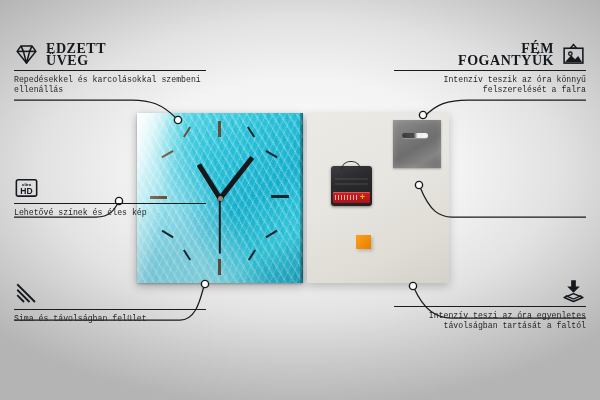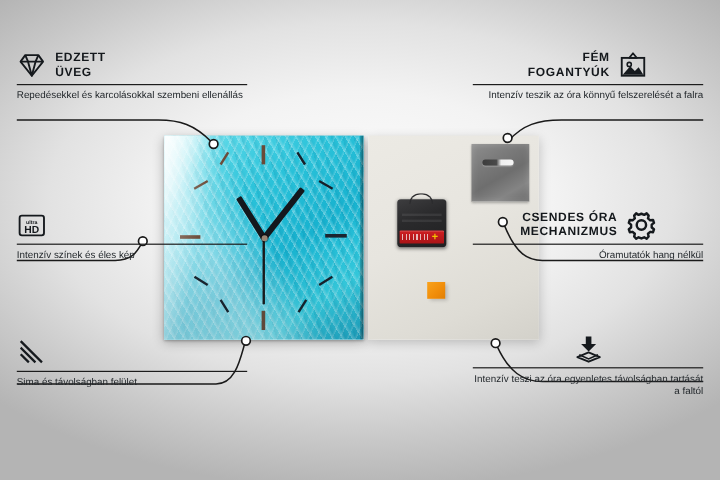--- a/index.html
+++ b/index.html
@@ -91,29 +91,29 @@
   .foampad {
     position:absolute; left:49px; top:122px; width:15px; height:14px;
     background:linear-gradient(135deg,#f9a21b 0%, #f08c09 60%, #e07f05 100%);
     box-shadow:2px 2px 3px rgba(0,0,0,.18);
   }
 
   
   .callout { position:absolute; width:192px; }
   .callout .head { display:flex; align-items:center; gap:7px; }
   .callout .title {
-    font-size:10px; letter-spacing:.55px; line-height:11.5px; font-weight:bold;
-    color:#14181c; text-transform:uppercase; font-family:Liberation Sans, sans-serif;
+    font-size:14px; letter-spacing:.55px; line-height:11.5px; font-weight:bold;
+    color:#14181c; text-transform:uppercase; font-family:Liberation Serif, serif;
   }
   .callout .rule { height:1px; background:#1c1c1c; margin:3px 0 3.5px; }
-  .callout .desc { font-size:8.2px; line-height:10.5px; color:#23282c; font-family:Liberation Sans, sans-serif; }
+  .callout .desc { font-size:8.2px; line-height:10.5px; color:#23282c; font-family:Liberation Mono, monospace; }
   .callout.left  { left:14px; text-align:left; }
   .callout.left .head { justify-content:flex-start; }
   .callout.right { right:14px; text-align:right; }
-  .callout.right .head { justify-content:center; }
+  .callout.right .head { justify-content:flex-end; }
 
   .ico { width:25px; height:25px; flex:0 0 25px; display:block; }
   .ico svg { display:block; width:100%; height:100%; }
 
   .c-tl { top:42px; }  .c-ml { top:175px; } .c-bl { top:281px; }
   .c-tr { top:42px; }  .c-mr { top:175px; } .c-br { top:278px; }
 
   .leader { position:absolute; left:0; top:0; width:600px; height:400px; pointer-events:none; }
 </style>
 </head>
@@ -205,21 +205,21 @@
     <div class="head">
       <span class="ico">
         <svg viewBox="0 0 32 32">
           <rect x="3" y="6" width="26" height="21" rx="2.5" fill="none" stroke="#15191d" stroke-width="2"></rect>
           <text x="16" y="14.5" font-family="Liberation Sans, sans-serif" font-size="5.6" font-weight="bold" fill="#15191d" text-anchor="middle">ultra</text>
           <text x="16" y="24" font-family="Liberation Sans, sans-serif" font-size="11" font-weight="bold" fill="#15191d" text-anchor="middle">HD</text>
         </svg>
       </span>
     </div>
     <div class="rule"></div>
-    <div class="desc">Intenzív színek és éles kép</div>
+    <div class="desc">Lehetővé színek és éles kép</div>
   </div>
 
   <div class="callout left c-bl">
     <div class="head">
       <span class="ico">
         <svg viewBox="0 0 32 32">
             <g stroke="#15191d" stroke-width="2.4" stroke-linecap="square">
           <path d="M5 5 L26 26"></path>
               <path d="M5 12 L19 26"></path>
               <path d="M5 19 L12 26"></path>
@@ -242,35 +242,20 @@
           <rect x="4" y="8" width="24" height="19" fill="none" stroke="#15191d" stroke-width="2"></rect>
           <circle cx="12" cy="15" r="2.2" fill="none" stroke="#15191d" stroke-width="1.7"></circle>
           <path d="M5 26 L13 17 L18 22 L22 18 L27 26 Z" fill="#15191d"></path>
         </svg>
       </span>
     </div>
     <div class="rule"></div>
     <div class="desc">Intenzív teszik az óra könnyű felszerelését a falra</div>
   </div>
 
-  <div class="callout right c-mr">
-    <div class="head">
-      <span class="title">
-        <span>CSENDES ÓRA</span><br><span>MECHANIZMUS</span>
-      </span>
-      <span class="ico">
-        <svg viewBox="0 0 32 32">
-          <path fill="none" stroke="#15191d" stroke-width="2.6" stroke-linejoin="round" d="M16 4 l3 1.2 2.6-1.6 2.1 2.4 -0.7 3 2.4 2 3-0.4 1 3.1 -2.4 1.9 0 3.1 2.4 1.9 -1 3.1 -3-0.4 -2.4 2 0.7 3 -2.1 2.4 -2.6-1.6 -3 1.2 -3-1.2 -2.6 1.6 -2.1-2.4 0.7-3 -2.4-2 -3 0.4 -1-3.1 2.4-1.9 0-3.1 -2.4-1.9 1-3.1 3 0.4 2.4-2 -0.7-3 2.1-2.4 2.6 1.6z"></path>
-          <circle cx="16" cy="16" r="5" fill="none" stroke="#15191d" stroke-width="2.6"></circle>
-        </svg>
-      </span>
-    </div>
-    <div class="rule"></div>
-    <div class="desc">Óramutatók hang nélkül</div>
-  </div>
 
   <div class="callout right c-br">
     <div class="head">
       <span class="ico">
         <svg viewBox="0 0 32 32">
           <path fill="#15191d" d="M13 3 h6 v8 h5 l-8 8 -8-8 h5 z"></path>
           <path fill="none" stroke="#15191d" stroke-width="2" stroke-linejoin="round" d="M16 20 L4 25 L16 30 L28 25 Z"></path>
           <path fill="none" stroke="#15191d" stroke-width="1.6" d="M6 22.5 L16 27 L26 22.5"></path>
         </svg>
       </span>

